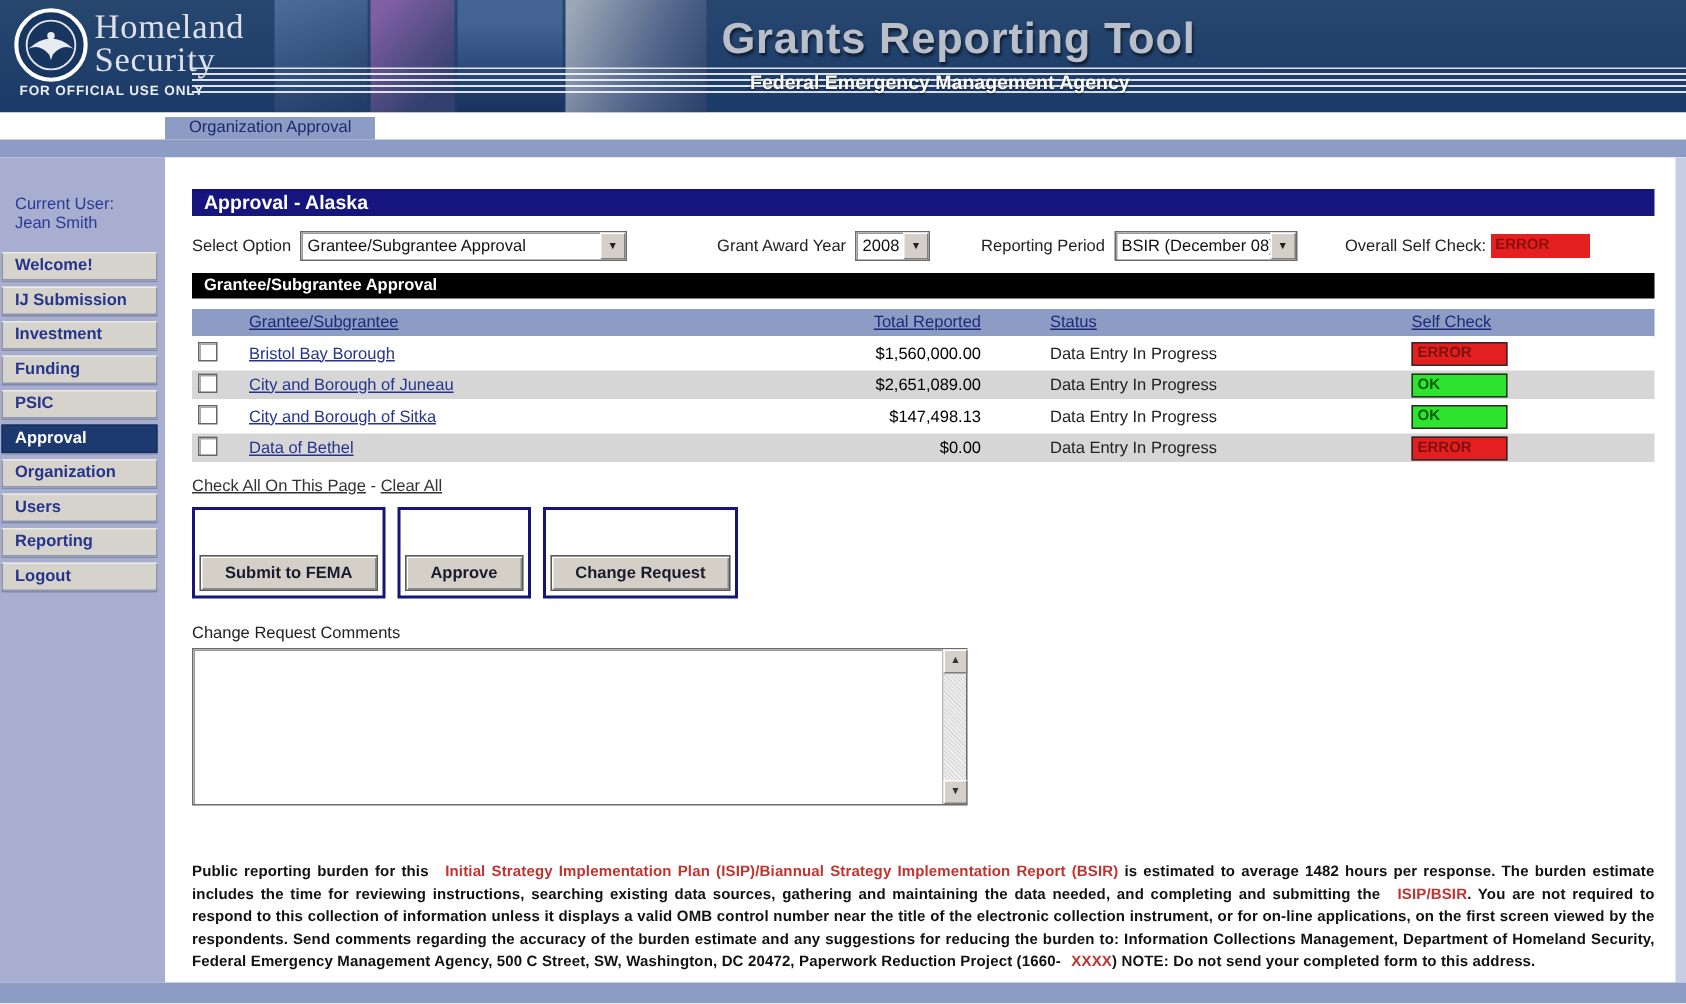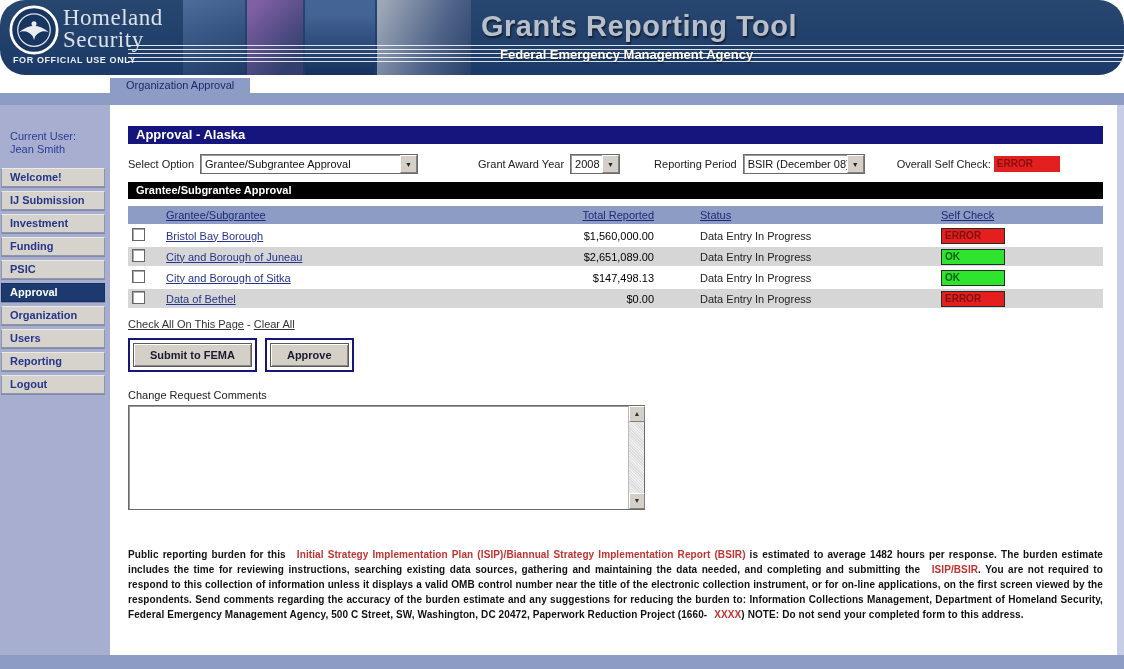--- a/index.html
+++ b/index.html
@@ -2,21 +2,21 @@
 <html><head>
 <meta charset="utf-8">
 <style>
   * { margin:0; padding:0; box-sizing:border-box; }
   html,body { width:1124px; height:669px; overflow:hidden; }
   body { font-family:"Liberation Sans", sans-serif; background:#fff; position:relative; }
   .page { position:absolute; inset:0; background:#fff; }
 
   
   .header { position:absolute; top:0; left:0; right:0; height:75px;
-            background:linear-gradient(#27476f,#1b3a68); overflow:hidden;border-radius:25px; }
+            background:linear-gradient(#27476f,#1b3a68); overflow:hidden; }
   .tile { position:absolute; top:0; height:75px; opacity:.9; }
   .tile1 { left:183px; width:62px; background:linear-gradient(160deg,#51719f,#1f3a66); }
   .tile2 { left:247px; width:56px; background:linear-gradient(135deg,#8a62aa 10%,#35406f 80%); }
   .tile3 { left:305px; width:70px; background:linear-gradient(#47679a 20%,#16305c); }
   .tile4 { left:377px; width:94px; background:linear-gradient(115deg,#aab2bf 5%,#55688c 60%,#2a4068); }
   .stripes { position:absolute; left:128px; right:0; top:45px; height:19px;
              background:repeating-linear-gradient(to bottom, rgba(255,255,255,.85) 0 1px, transparent 1px 4px); }
   .seal { position:absolute; left:9px; top:5px; width:50px; height:50px; }
   .hs-title { position:absolute; left:63px; top:7px; font-family:"Liberation Serif", serif;
               font-size:23px; line-height:22px; color:#dde1ea; letter-spacing:.5px; }
@@ -78,21 +78,21 @@
   .badge.ok  { background:#2ee42e; color:#0c5c0c; }
 
   .links-row { margin-top:8px; font-size:11px; color:#333; }
   .links-row a { color:#333; text-decoration:underline; cursor:pointer; }
 
   .btn-row { margin-top:8px; display:flex; gap:8px; }
   .btn-wrap { border:2px solid #16167a; padding:3px; background:#fff; }
   .fema-btn { height:24px; background:#d4d0c8; border:1px solid #5a5a5a;
               box-shadow:inset 1px 1px 0 #fff, inset -1px -1px 0 #8a8a8a;
               color:#1a1a2e; font-weight:bold; font-size:11px; font-family:"Liberation Sans",sans-serif;
-              padding:0 16px; cursor:pointer; }
+              padding:0 16px; cursor:pointer;margin-top:27px; }
 
   .comments-label { margin-top:17px; font-size:11px; color:#222; }
   .ta-wrap { margin-top:4px; width:517px; height:105px; border:1px solid #6b6b6b;
              box-shadow:inset 1px 1px 0 #9a9a9a; background:#fff; position:relative; }
   .ta-wrap textarea { position:absolute; inset:1px 17px 1px 1px; width:497px; height:101px; border:none;
                       resize:none; outline:none; font-family:"Liberation Sans",sans-serif; font-size:11px; }
   .sb { position:absolute; top:0; bottom:0; right:0; width:16px;
         background:repeating-linear-gradient(45deg,#efefef 0 1px,#dcdcdc 1px 2px); border-left:1px solid #bbb; }
   .sb-btn { position:absolute; left:0; width:16px; height:16px; background:#d4d0c8;
             border:1px solid #808080; border-top-color:#fff; border-left-color:#fff;
@@ -225,20 +225,21 @@
           </div>
       </div>
 
       <div class="links-row">
         <a>Check All On This Page</a><span> - </span><a>Clear All</a>
       </div>
 
       <div class="btn-row" id="action-buttons">
           <div class="btn-wrap"><button class="fema-btn">Submit to FEMA</button></div>
           <div class="btn-wrap"><button class="fema-btn">Approve</button></div>
+          <div class="btn-wrap"><button class="fema-btn">Change Request</button></div>
         </div>
 
       <div class="comments-label">Change Request Comments</div>
       <div class="ta-wrap">
         <textarea style=""></textarea>
         <div class="sb">
           <div class="sb-btn sb-up">▲</div>
           <div class="sb-btn sb-dn">▼</div>
         </div>
       </div>

